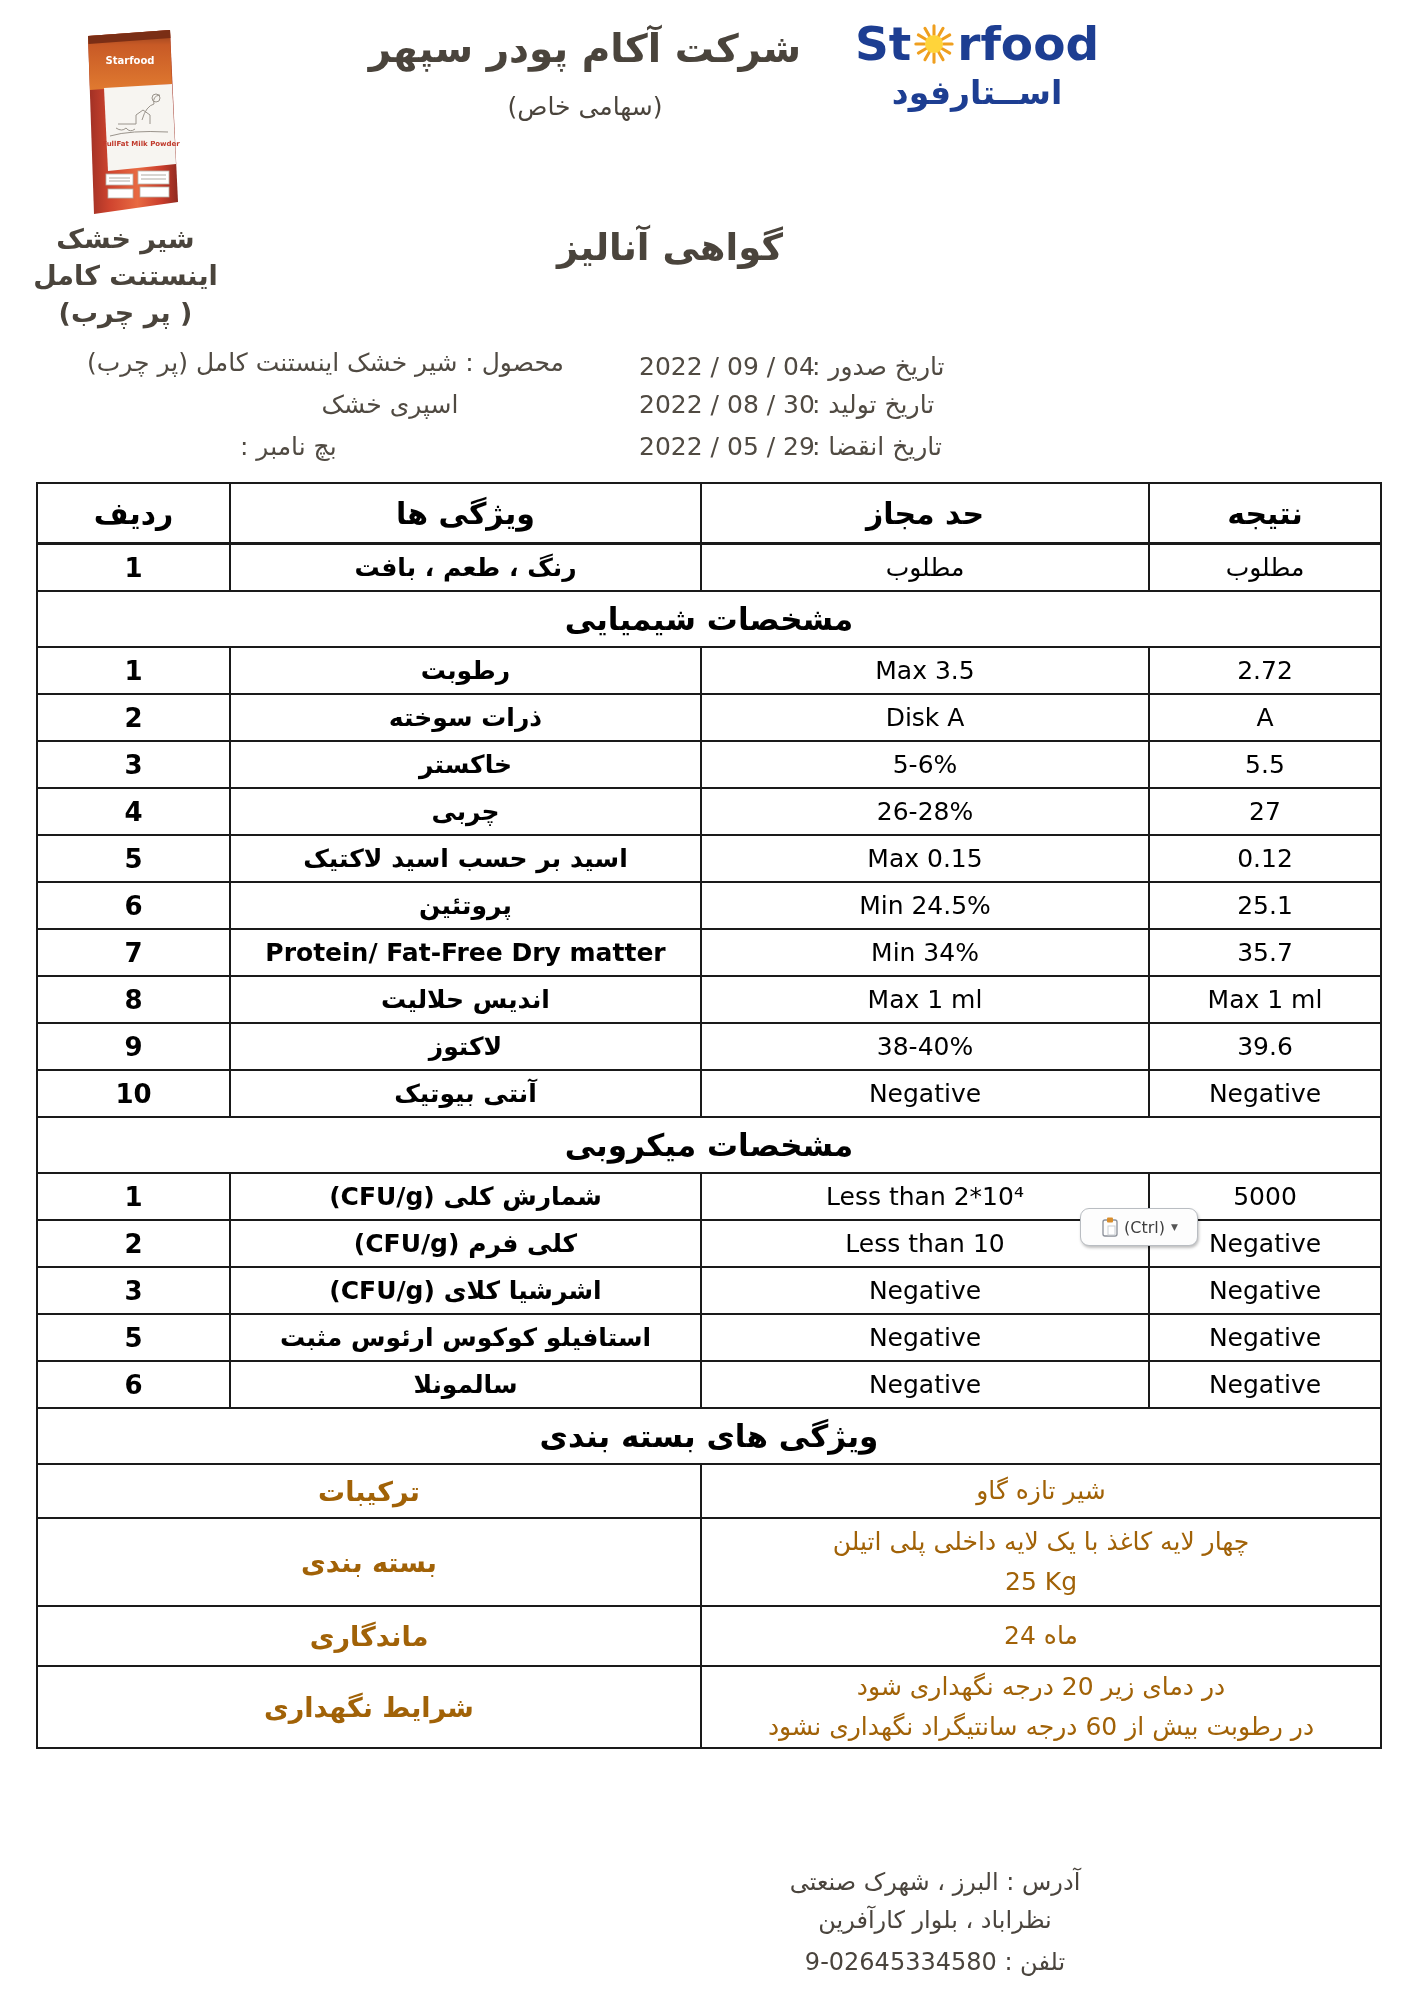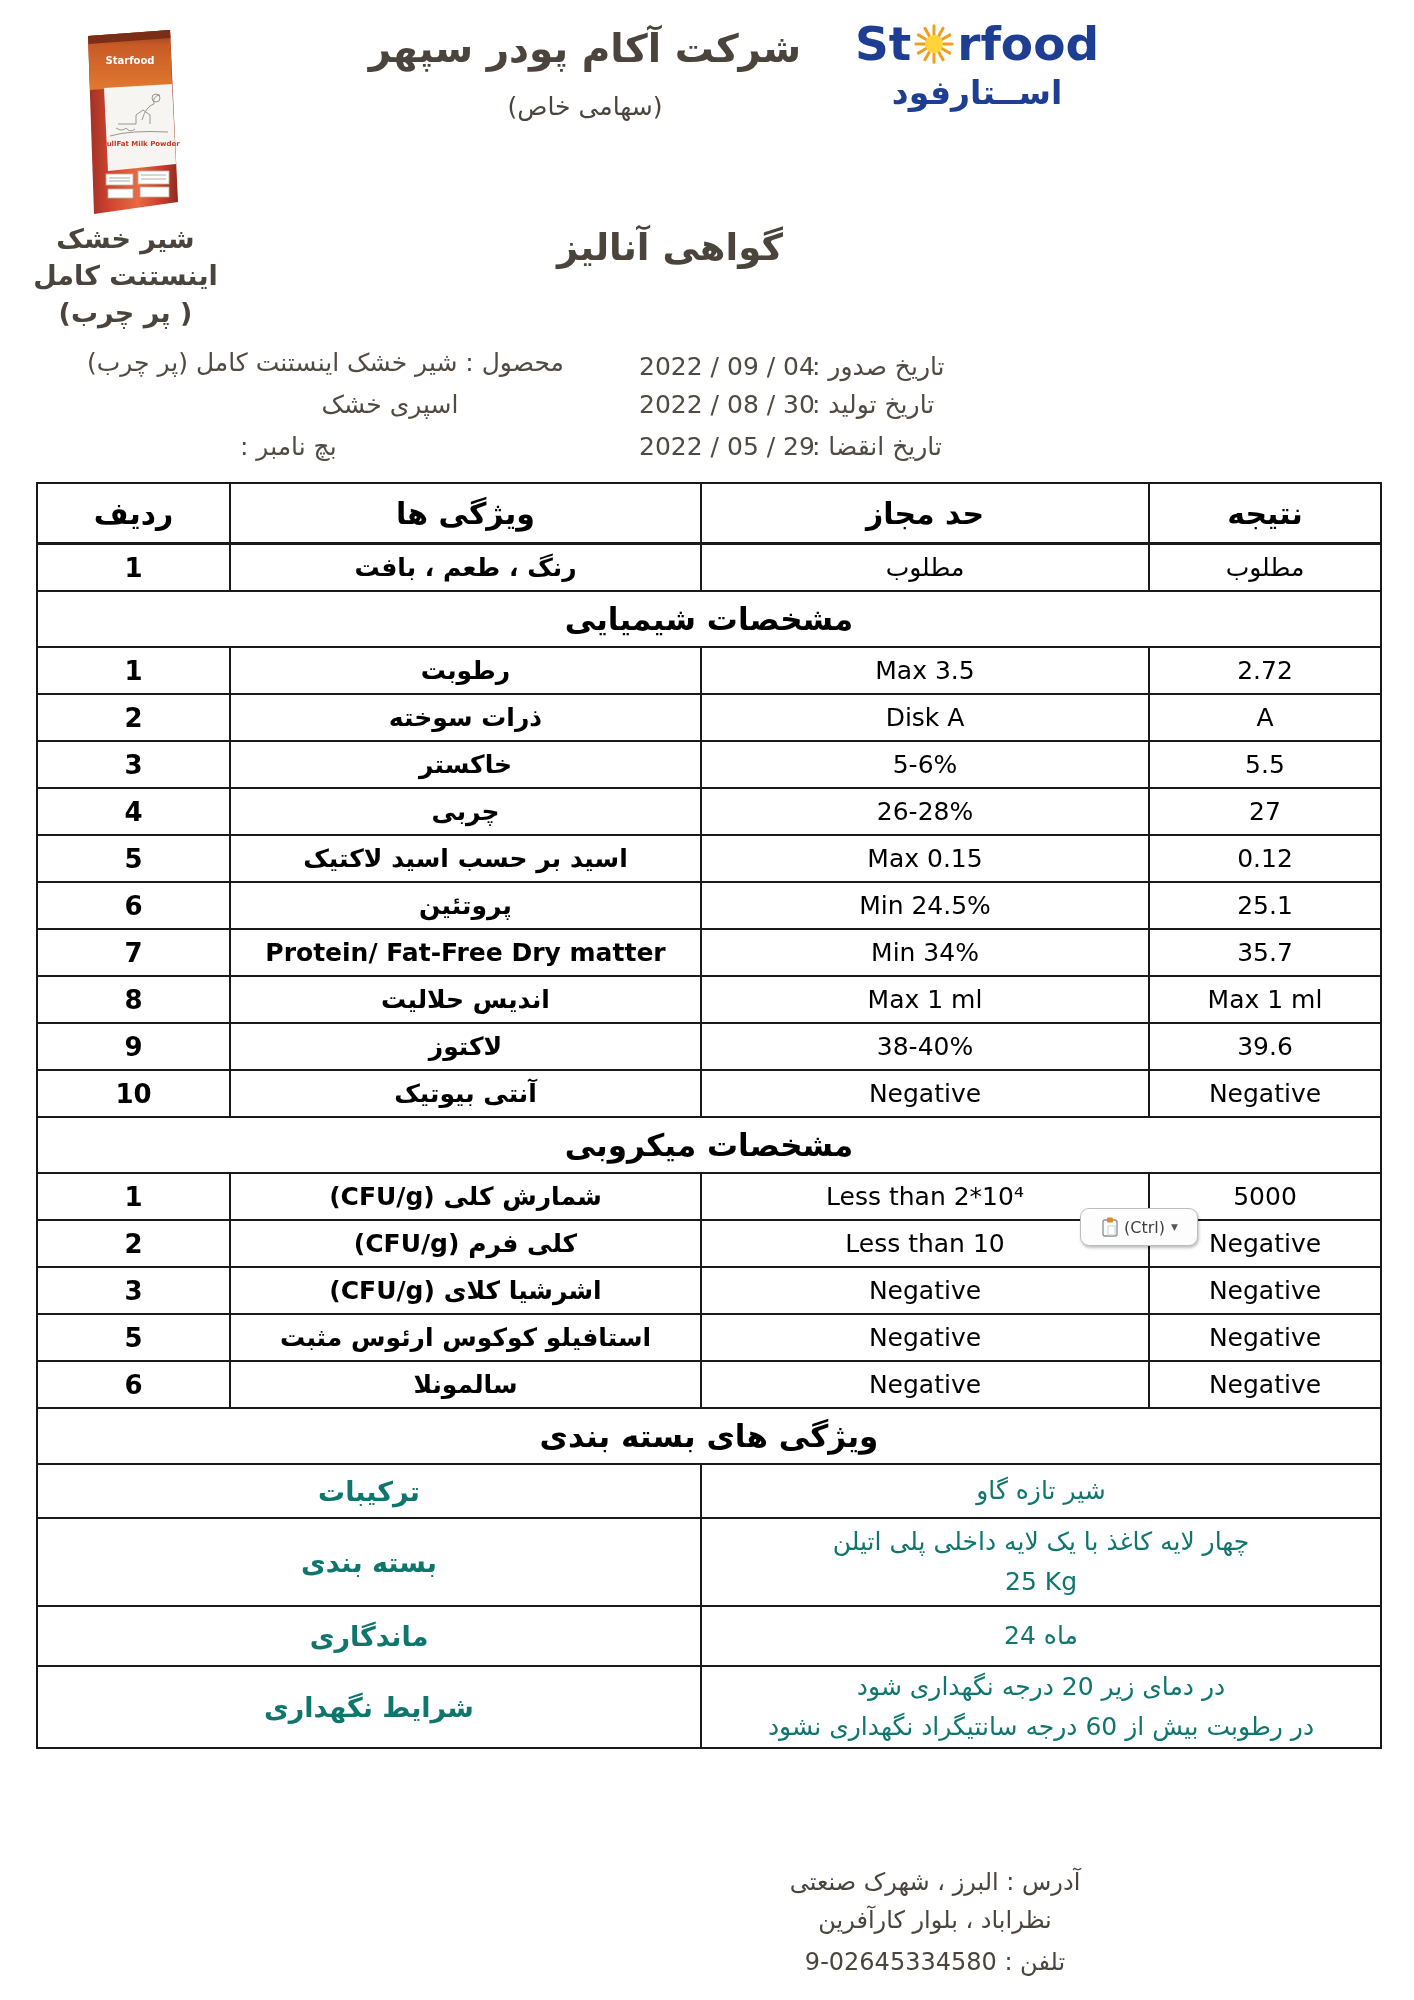--- a/index.html
+++ b/index.html
@@ -42,21 +42,21 @@
   table.coa col.c2{width:448px}  table.coa col.c3{width:232px}
   table.coa th,table.coa td{border:2px solid var(--table-border,#1a1a1a);
     text-align:center;vertical-align:middle;padding:0 6px;overflow:hidden;}
   table.coa th{height:58px;font-size:30px;font-weight:700;color:#000;
     border-bottom-width:3px;}
   td.section-cell{height:54px;font-size:31px;font-weight:900;color:#000;
     border-top-width:3px;border-bottom-width:3px;}
   tr.data-row td{height:45px;font-size:25px;color:#000;}
   tr.data-row td.col-index{font-weight:bold;font-size:26px;}
   tr.data-row td.col-feature{font-weight:bold;}
-  tr.pack-row td{font-size:25px;color:#0f766e;}
+  tr.pack-row td{font-size:25px;color:#a16207;}
   tr.pack-row td.pack-label{font-weight:bold;font-size:27px;}
   tr.pack-row.h56 td{height:52px} tr.pack-row.h90 td{height:86px}
   tr.pack-row.h62 td{height:58px} tr.pack-row.h84 td{height:80px}
   .pack-value div{line-height:40px;}
 
   
   .ctrl-badge{position:absolute;left:1080px;top:1208px;width:116px;height:36px;
     background:#fdfdfd;border:1px solid #b9bdc2;border-radius:9px;
     box-shadow:1px 2px 3px rgba(0,0,0,.25);display:flex;align-items:center;
     justify-content:center;gap:4px;font-size:16px;color:#3f3f3f;}

